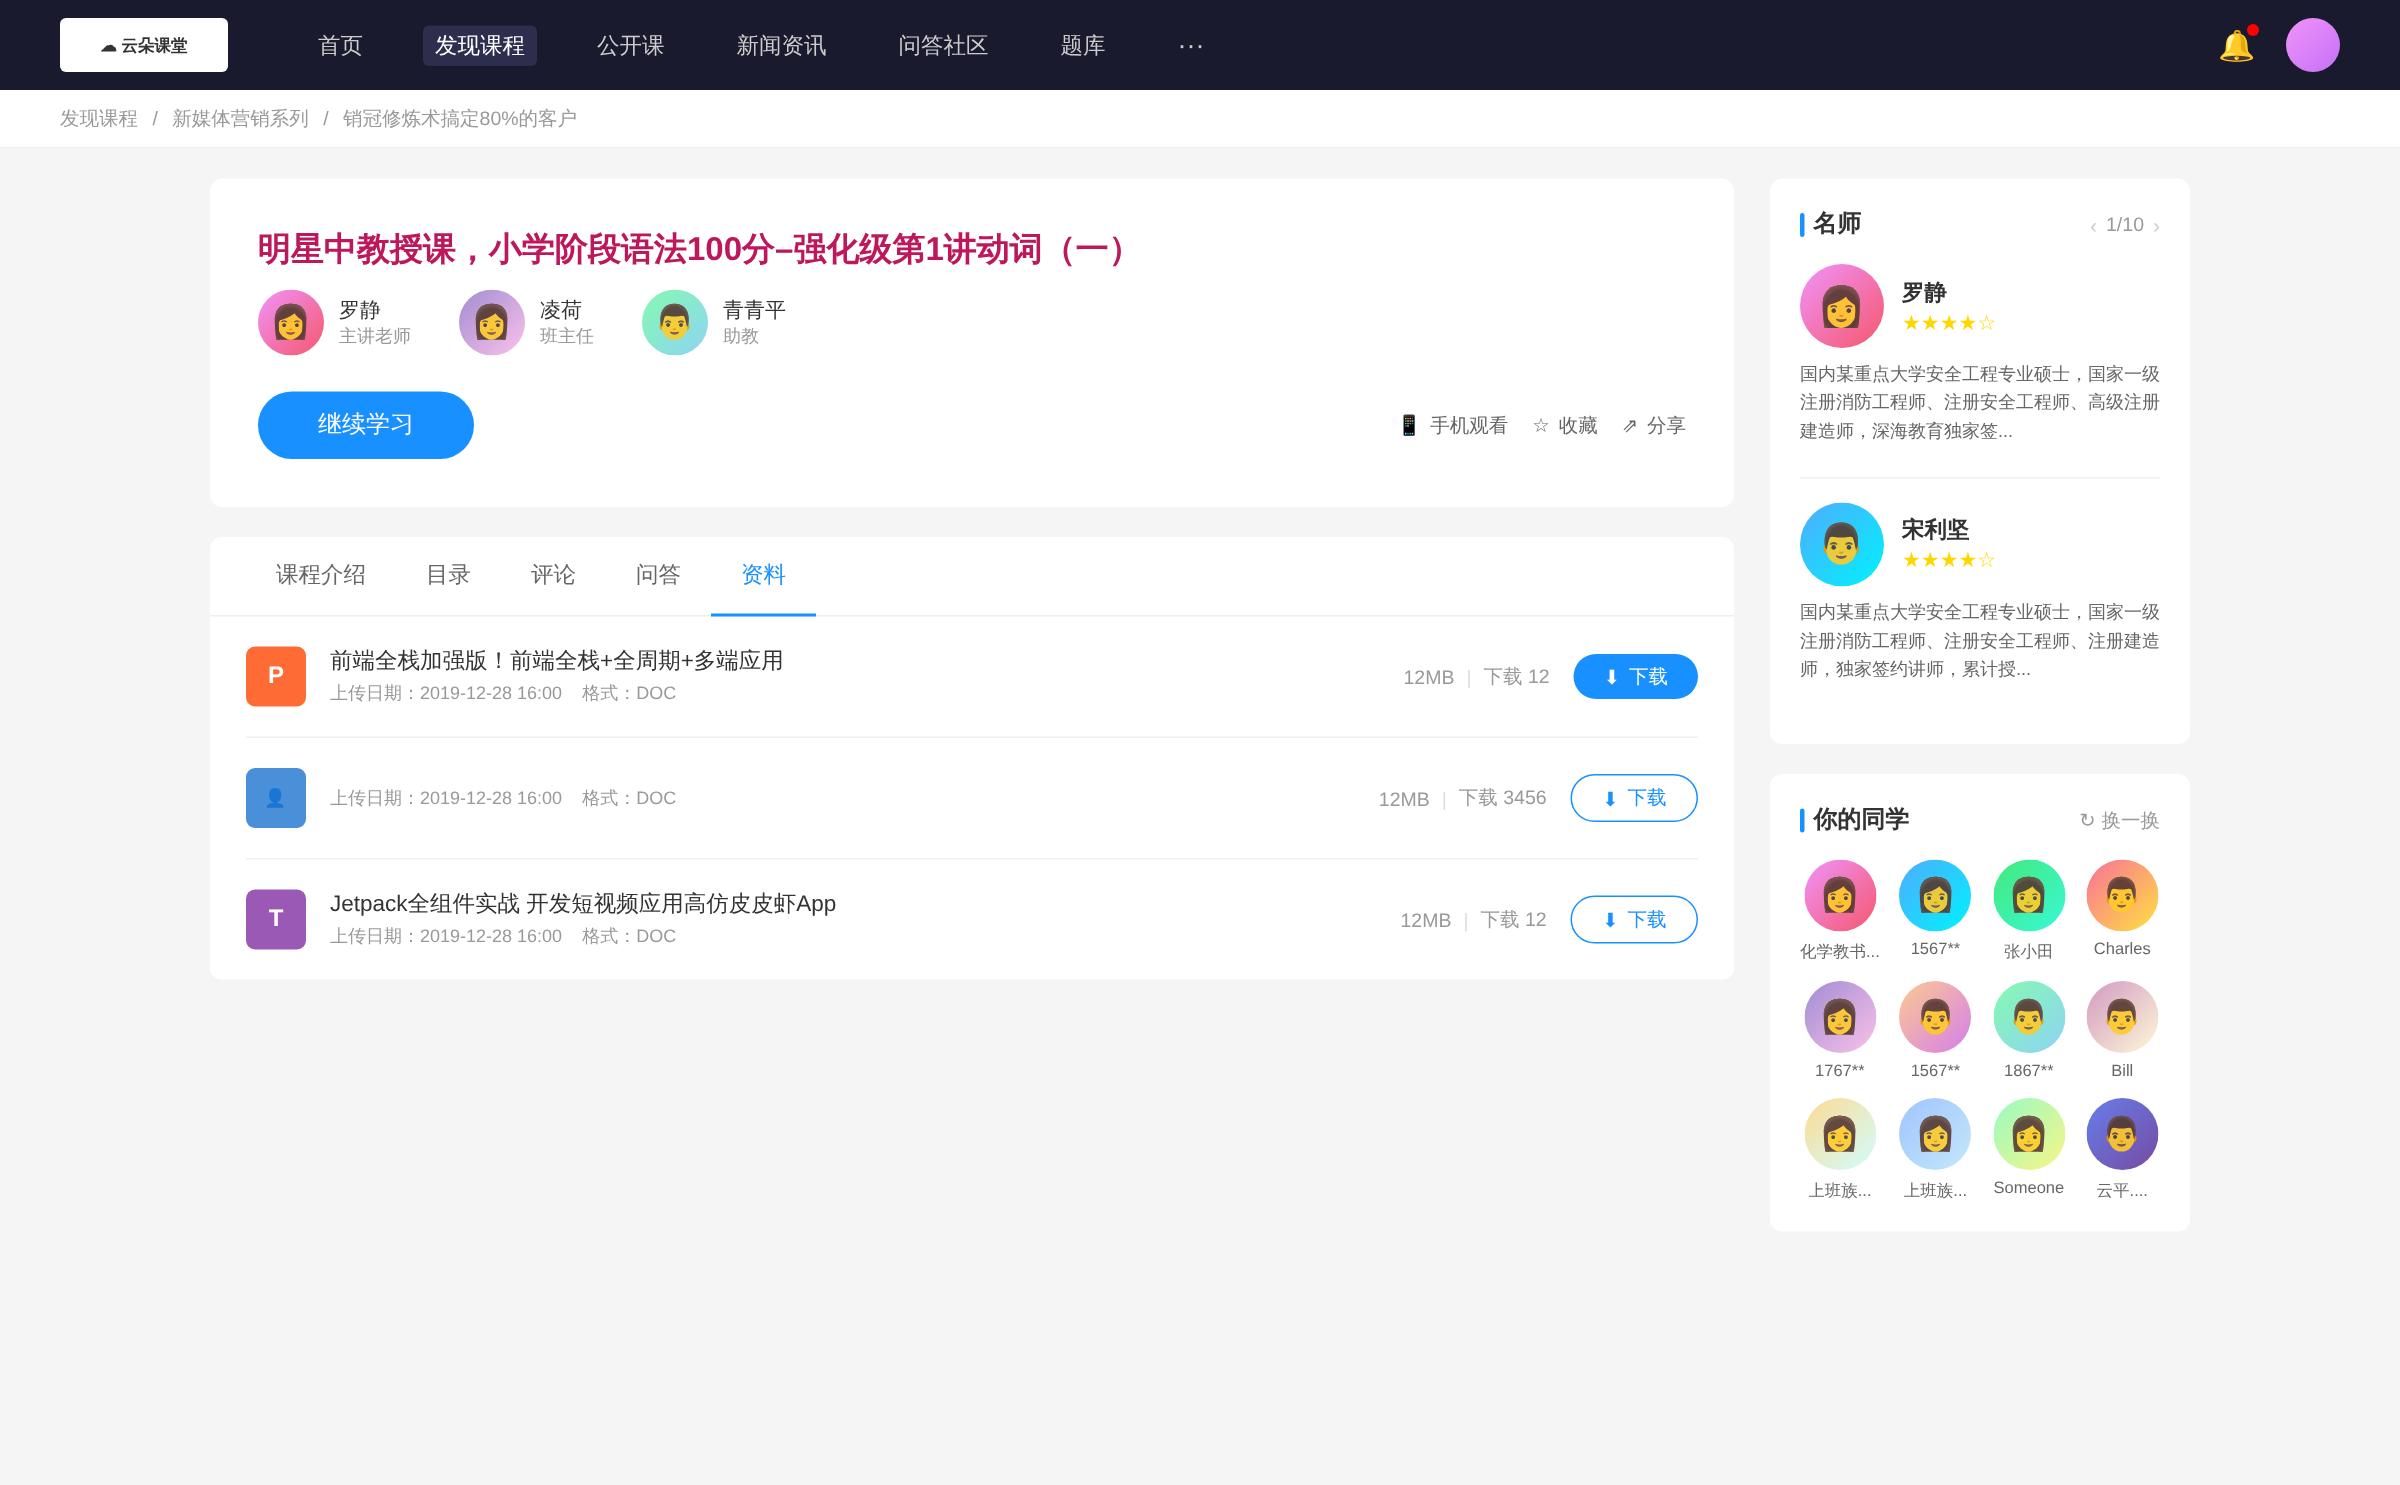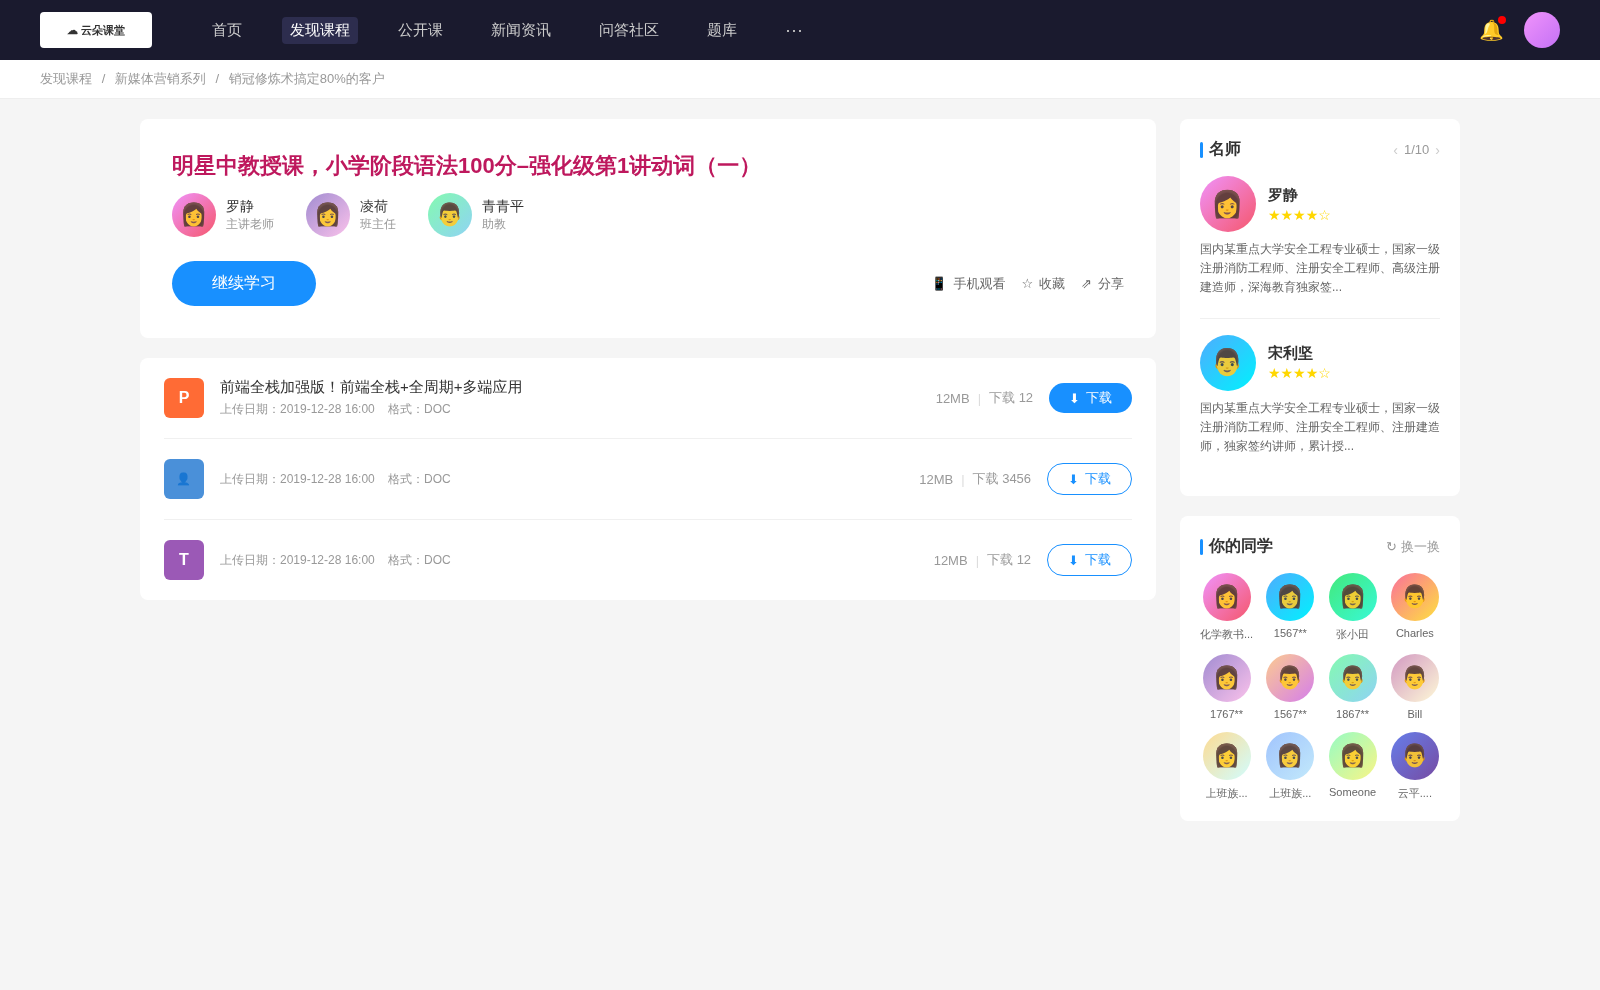--- a/index.html
+++ b/index.html
@@ -209,20 +209,27 @@
           </button>
           <button class="action-btn">
             <span>⇗</span>
             <span>分享</span>
           </button>
         </div>
       </div>
     </div>
 
     <div class="tabs-section">
+      <div class="tabs-nav">
+        <span class="tab-item">课程介绍</span>
+        <span class="tab-item">目录</span>
+        <span class="tab-item">评论</span>
+        <span class="tab-item">问答</span>
+        <span class="tab-item active">资料</span>
+      </div>
 
       <div class="resource-list">
 
         <div class="resource-item">
           <div class="resource-icon icon-p">P</div>
           <div class="resource-info">
             <div class="resource-name">前端全栈加强版！前端全栈+全周期+多端应用</div>
             <div class="resource-meta">
               <span>上传日期：2019-12-28  16:00</span>
               &nbsp;&nbsp;
@@ -256,20 +263,21 @@
           </div>
           <button class="btn-download">
             <span>⬇</span>
             <span>下载</span>
           </button>
         </div>
 
         <div class="resource-item">
           <div class="resource-icon icon-t">T</div>
           <div class="resource-info">
+            <div class="resource-name">Jetpack全组件实战 开发短视频应用高仿皮皮虾App</div>
             <div class="resource-meta">
               <span>上传日期：2019-12-28  16:00</span>
               &nbsp;&nbsp;
               <span>格式：DOC</span>
             </div>
           </div>
           <div class="resource-stats">
             <span>12MB</span>
             <span class="stats-sep">|</span>
             <span>下载 12</span>

